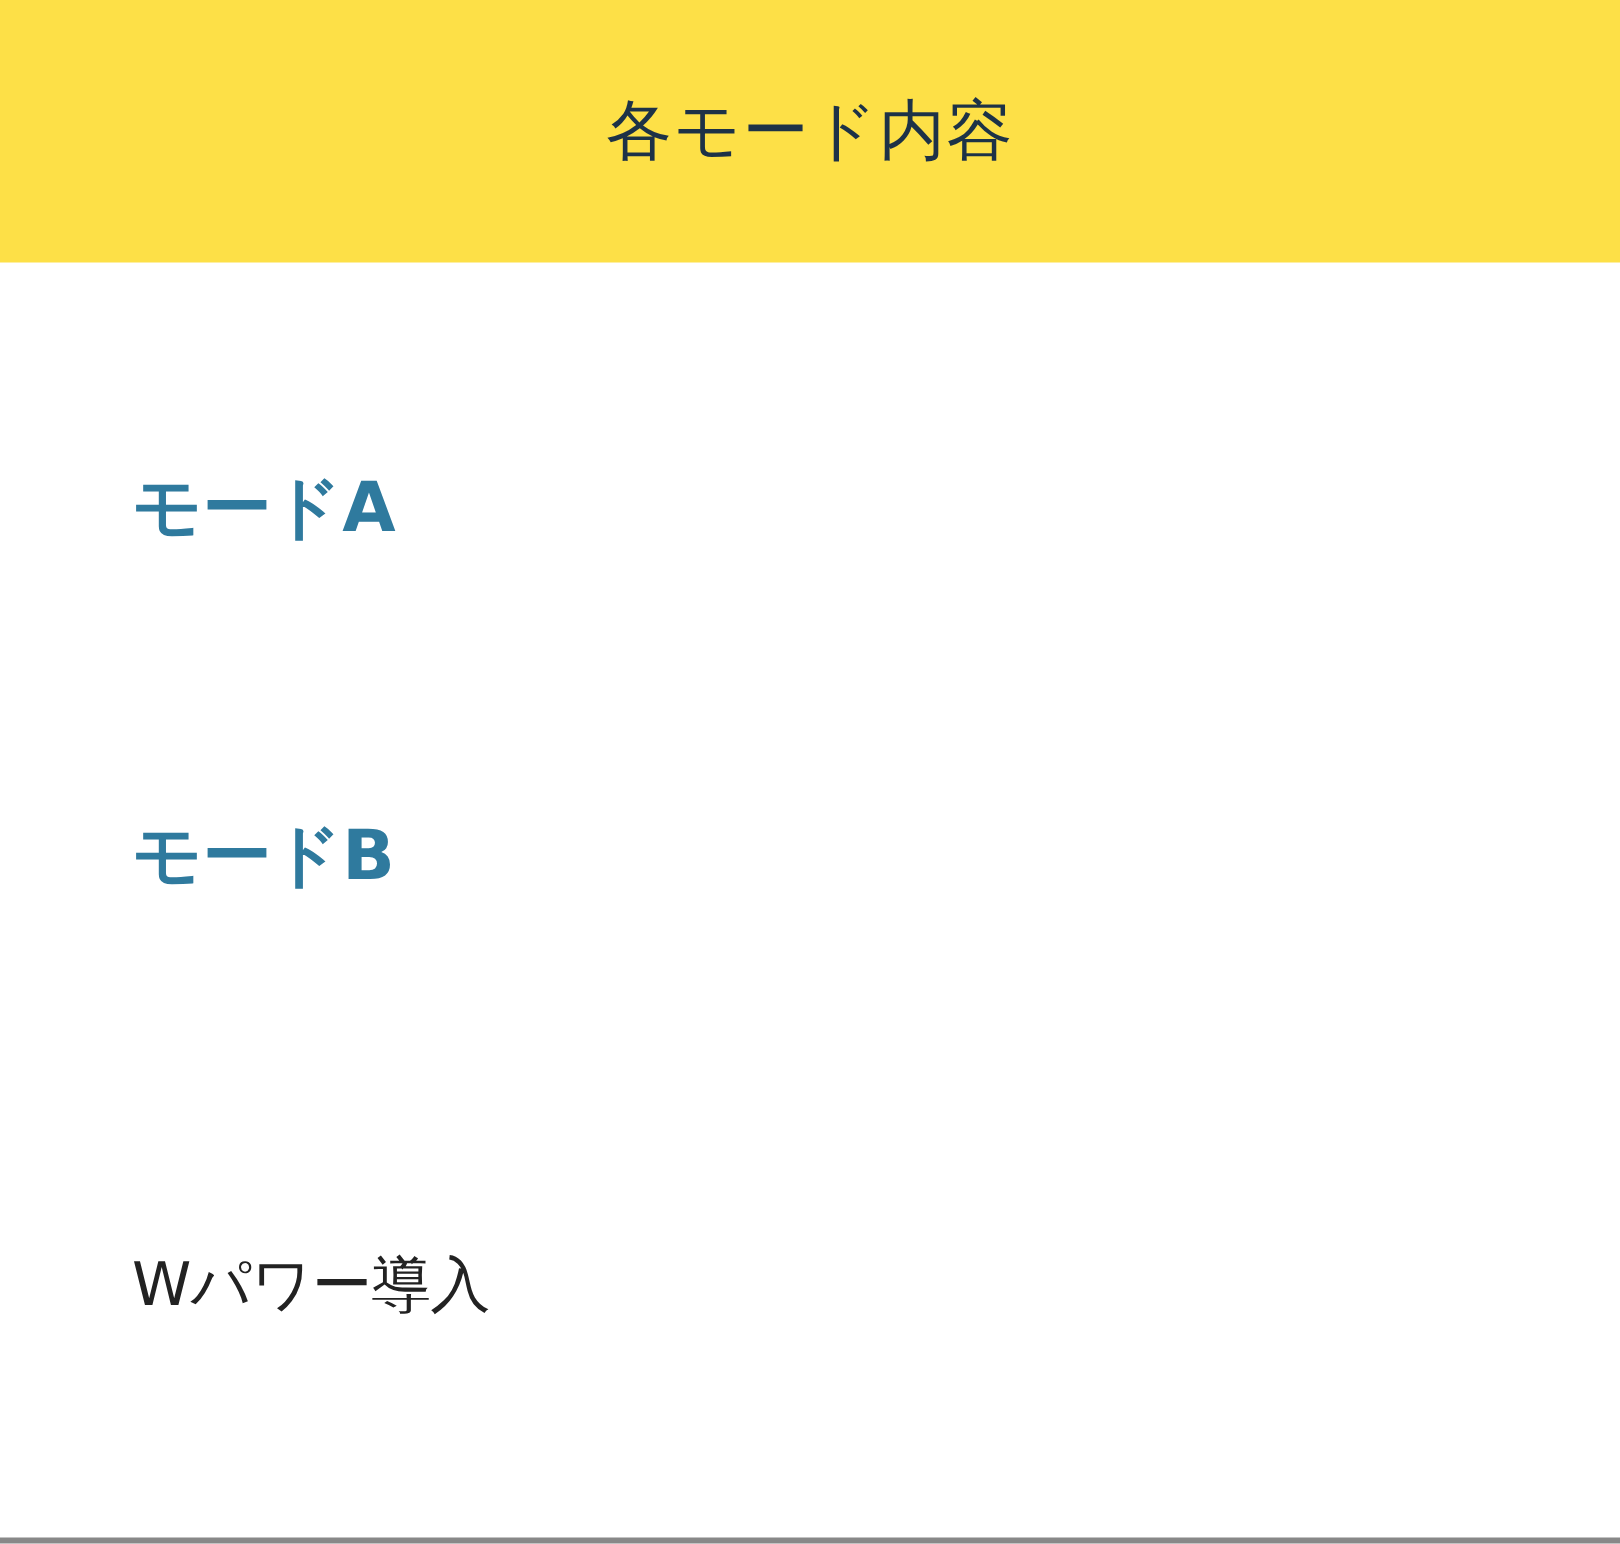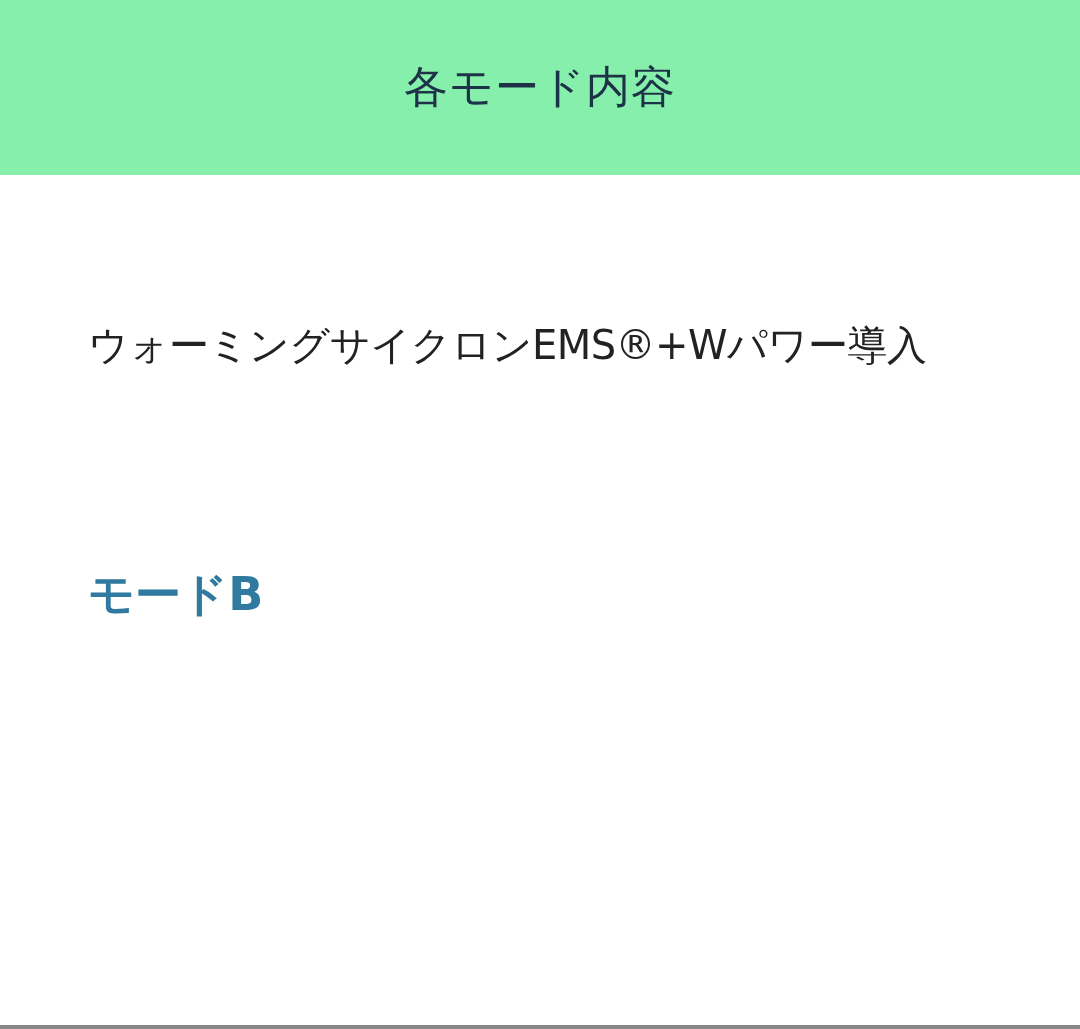--- a/index.html
+++ b/index.html
@@ -2,39 +2,40 @@
 <html><head>
 <meta charset="utf-8">
 <style>
   html, body { margin:0; padding:0; }
   body {
     width:1080px; height:1029px; background:#ffffff; position:relative; overflow:hidden;
     font-family:"DejaVu Sans","Liberation Sans",sans-serif;
   }
   .header {
     position:absolute; left:0; top:0; width:1080px; height:175px;
-    background:#86efac; display:flex; align-items:center; justify-content:center;
+    background:#fde047; display:flex; align-items:center; justify-content:center;
   }
   .header-title { font-size:44px; color:#1d3247; letter-spacing:1px; }
   .mode { position:absolute; left:88px; }
   .mode-name { font-size:46px; color:#2f7a9e; font-weight:bold; line-height:56px; }
   .mode-desc { font-size:40px; color:#222222; line-height:54px; margin-top:8px; letter-spacing:-0.5px; }
   .bottom-line { position:absolute; left:0; top:1025px; width:1080px; height:4px; background:#888888; }
 </style>
 </head>
 <body>
 
 <div class="header">
   <div class="header-title">各モード内容</div>
 </div>
 
 <div class="mode" style="top:310px;">
-  <div class="mode-desc">ウォーミングサイクロンEMS®+Wパワー導入</div>
+  <div class="mode-name">モードA</div>
 </div>
 
-<div class="mode" style="top:566px;">
+<div class="mode" style="top:542px;">
   <div class="mode-name">モードB</div>
 </div>
 
 <div class="mode" style="top:822px;">
+  <div class="mode-desc">Wパワー導入</div>
 </div>
 
 <div class="bottom-line"></div>
 
 </body></html>

